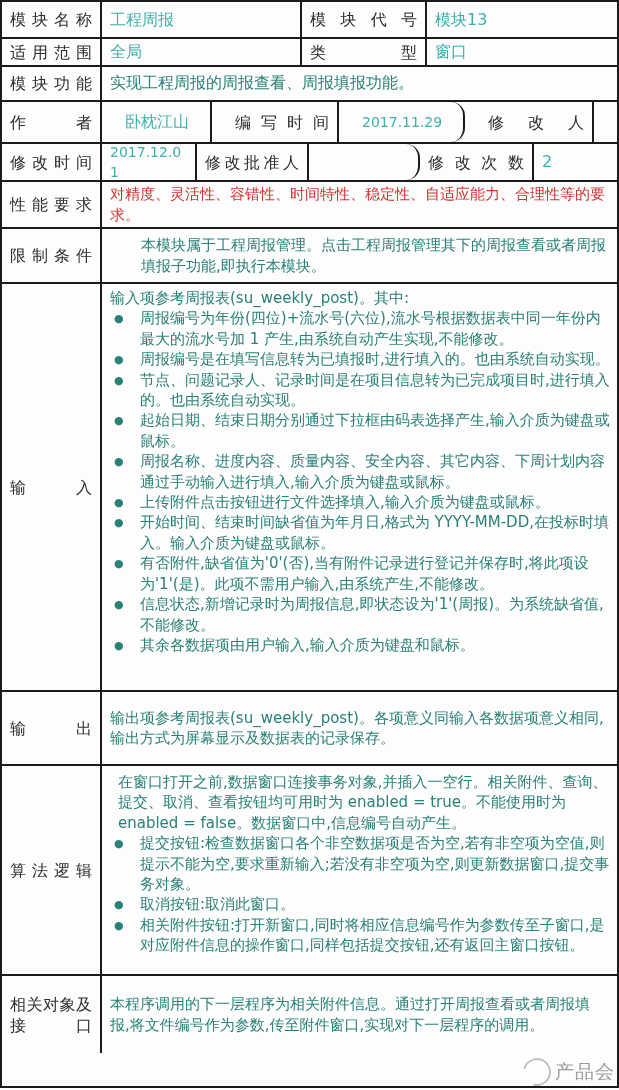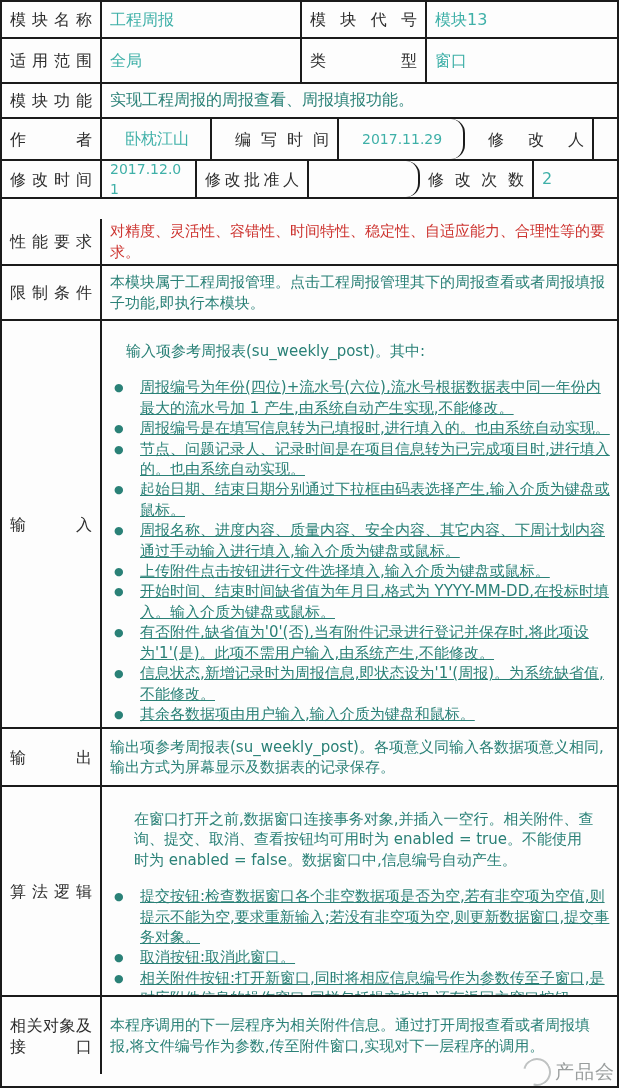--- a/index.html
+++ b/index.html
@@ -36,47 +36,47 @@
   
   .w-a{width:100px;flex:none;}
   .w-b{width:200px;flex:none;}
   .w-c{width:125px;flex:none;}
   .w-b2{width:95px;flex:none;}
   .w-c2{width:112px;flex:none;}
   .w-d2{width:111px;flex:none;border-radius:14px;}
   .w-e2{width:114px;flex:none;}
   
   .r1{height:37px;}
-  .r2{height:45px;}
+  .r2{height:28px;}
   .r3{height:35px;}
   .r4{height:42px;gap:15px;}
   .r5{height:38px;}
-  .r6{height:47px;margin-top:20px;}
-  .r7{height:55px;}
+  .r6{height:47px;}
+  .r7{height:55px;gap:31px;}
   .r8{height:408px;}
-  .r9{height:58px;}
+  .r9{height:74px;}
   .r10{height:210px;}
   .r11{height:77px;}
   .r12{height:48px;}
 
   .jlabel{
     display:block;width:100%;
     text-align:justify;
     text-align-last:justify;
     color:#2e2e2e;
     font-size:16px;
     line-height:21px;
   }
   .val-teal{color:#3fb0a8;font-size:16px;line-height:20px;word-break:break-all;}
   .body-teal{color:#2a8177;font-size:15px;line-height:20.4px;}
   .body-red{color:#cd3430;font-size:15px;line-height:21px;}
   .top-align{align-items:flex-start;padding-top:4px;}
-  .cell p{margin:16px;}
+  .cell p{margin:0;}
   ul.blist{margin:0;padding:0;list-style:none;}
-  ul.blist li{position:relative;padding-left:38px;text-decoration:underline;}
+  ul.blist li{position:relative;padding-left:38px;}
   ul.blist li::before{
     content:"●";
     position:absolute;left:12px;top:1px;
     font-size:11px;
     color:#2a8177;
   }
   .wrap-narrow{padding-right:16px;}
   .watermark{
     position:absolute;
     right:4px;bottom:4px;

